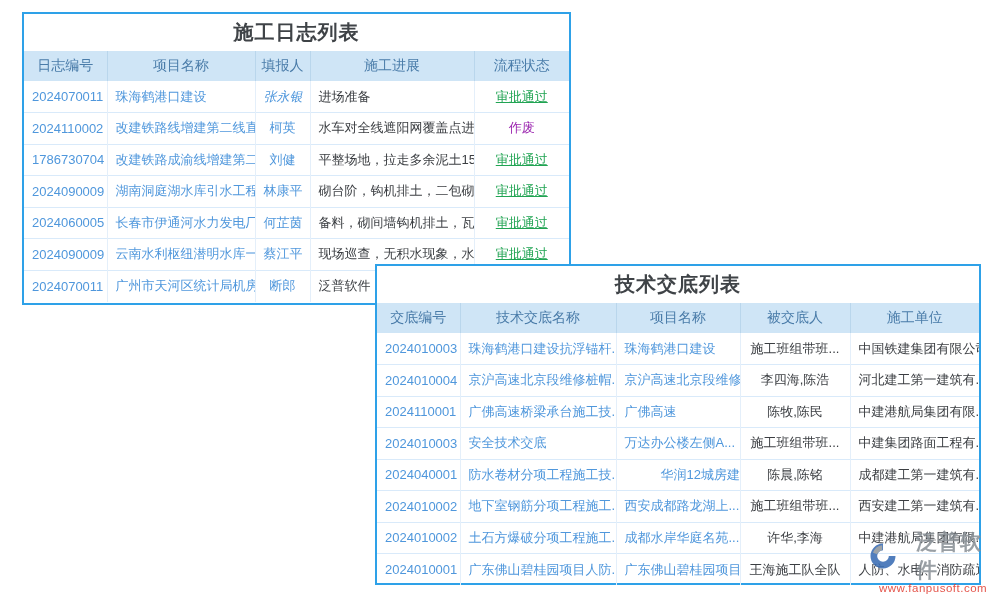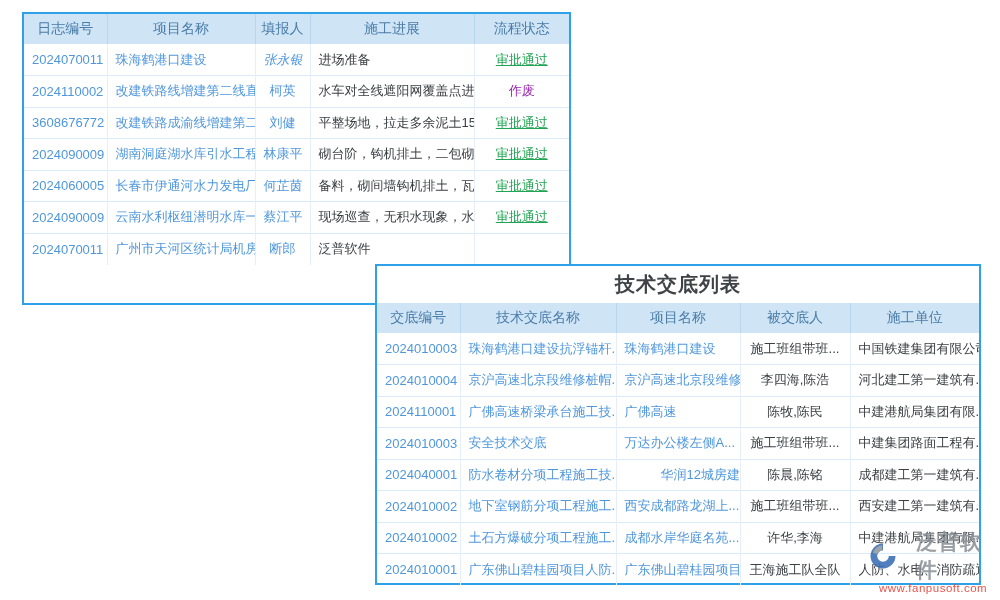--- a/index.html
+++ b/index.html
@@ -45,20 +45,21 @@
   .wm-brand { font-size:21px; font-weight:bold; color:#8b9298; letter-spacing:1px; }
   .wm-url {
     font-size:11.5px; color:var(--watermark-red,#e03c31);
     text-align:center; letter-spacing:0.5px; margin-top:-2px;
   }
 </style>
 </head>
 <body>
 
 <div class="panel" id="log-panel">
+  <div class="panel-title">施工日志列表</div>
   <table>
     <thead>
         <tr>
           <th style="width: 83px;">日志编号</th>
           <th style="width: 148px;">项目名称</th>
           <th style="width: 55px;">填报人</th>
           <th style="width: 164px;">施工进展</th>
           <th style="width: 95px;">流程状态</th>
         </tr>
       </thead>
@@ -71,21 +72,21 @@
           <td style="text-align: center;"><span class="status approved">审批通过</span></td>
         </tr>
         <tr>
           <td style="text-align: center;"><span class="link">2024110002</span></td>
           <td style="text-align: left;"><span class="link">改建铁路线增建第二线直...</span></td>
           <td style="text-align: center;"><span class="link">柯英</span></td>
           <td style="text-align: left;"><span>水车对全线遮阳网覆盖点进...</span></td>
           <td style="text-align: center;"><span class="status void">作废</span></td>
         </tr>
         <tr>
-          <td style="text-align: center;"><span class="link">3608676772</span></td>
+          <td style="text-align: center;"><span class="link">1786730704</span></td>
           <td style="text-align: left;"><span class="link">改建铁路成渝线增建第二...</span></td>
           <td style="text-align: center;"><span class="link">刘健</span></td>
           <td style="text-align: left;"><span>平整场地，拉走多余泥土15...</span></td>
           <td style="text-align: center;"><span class="status approved">审批通过</span></td>
         </tr>
         <tr>
           <td style="text-align: center;"><span class="link">2024090009</span></td>
           <td style="text-align: left;"><span class="link">湖南洞庭湖水库引水工程...</span></td>
           <td style="text-align: center;"><span class="link">林康平</span></td>
           <td style="text-align: left;"><span>砌台阶，钩机排土，二包砌...</span></td>

